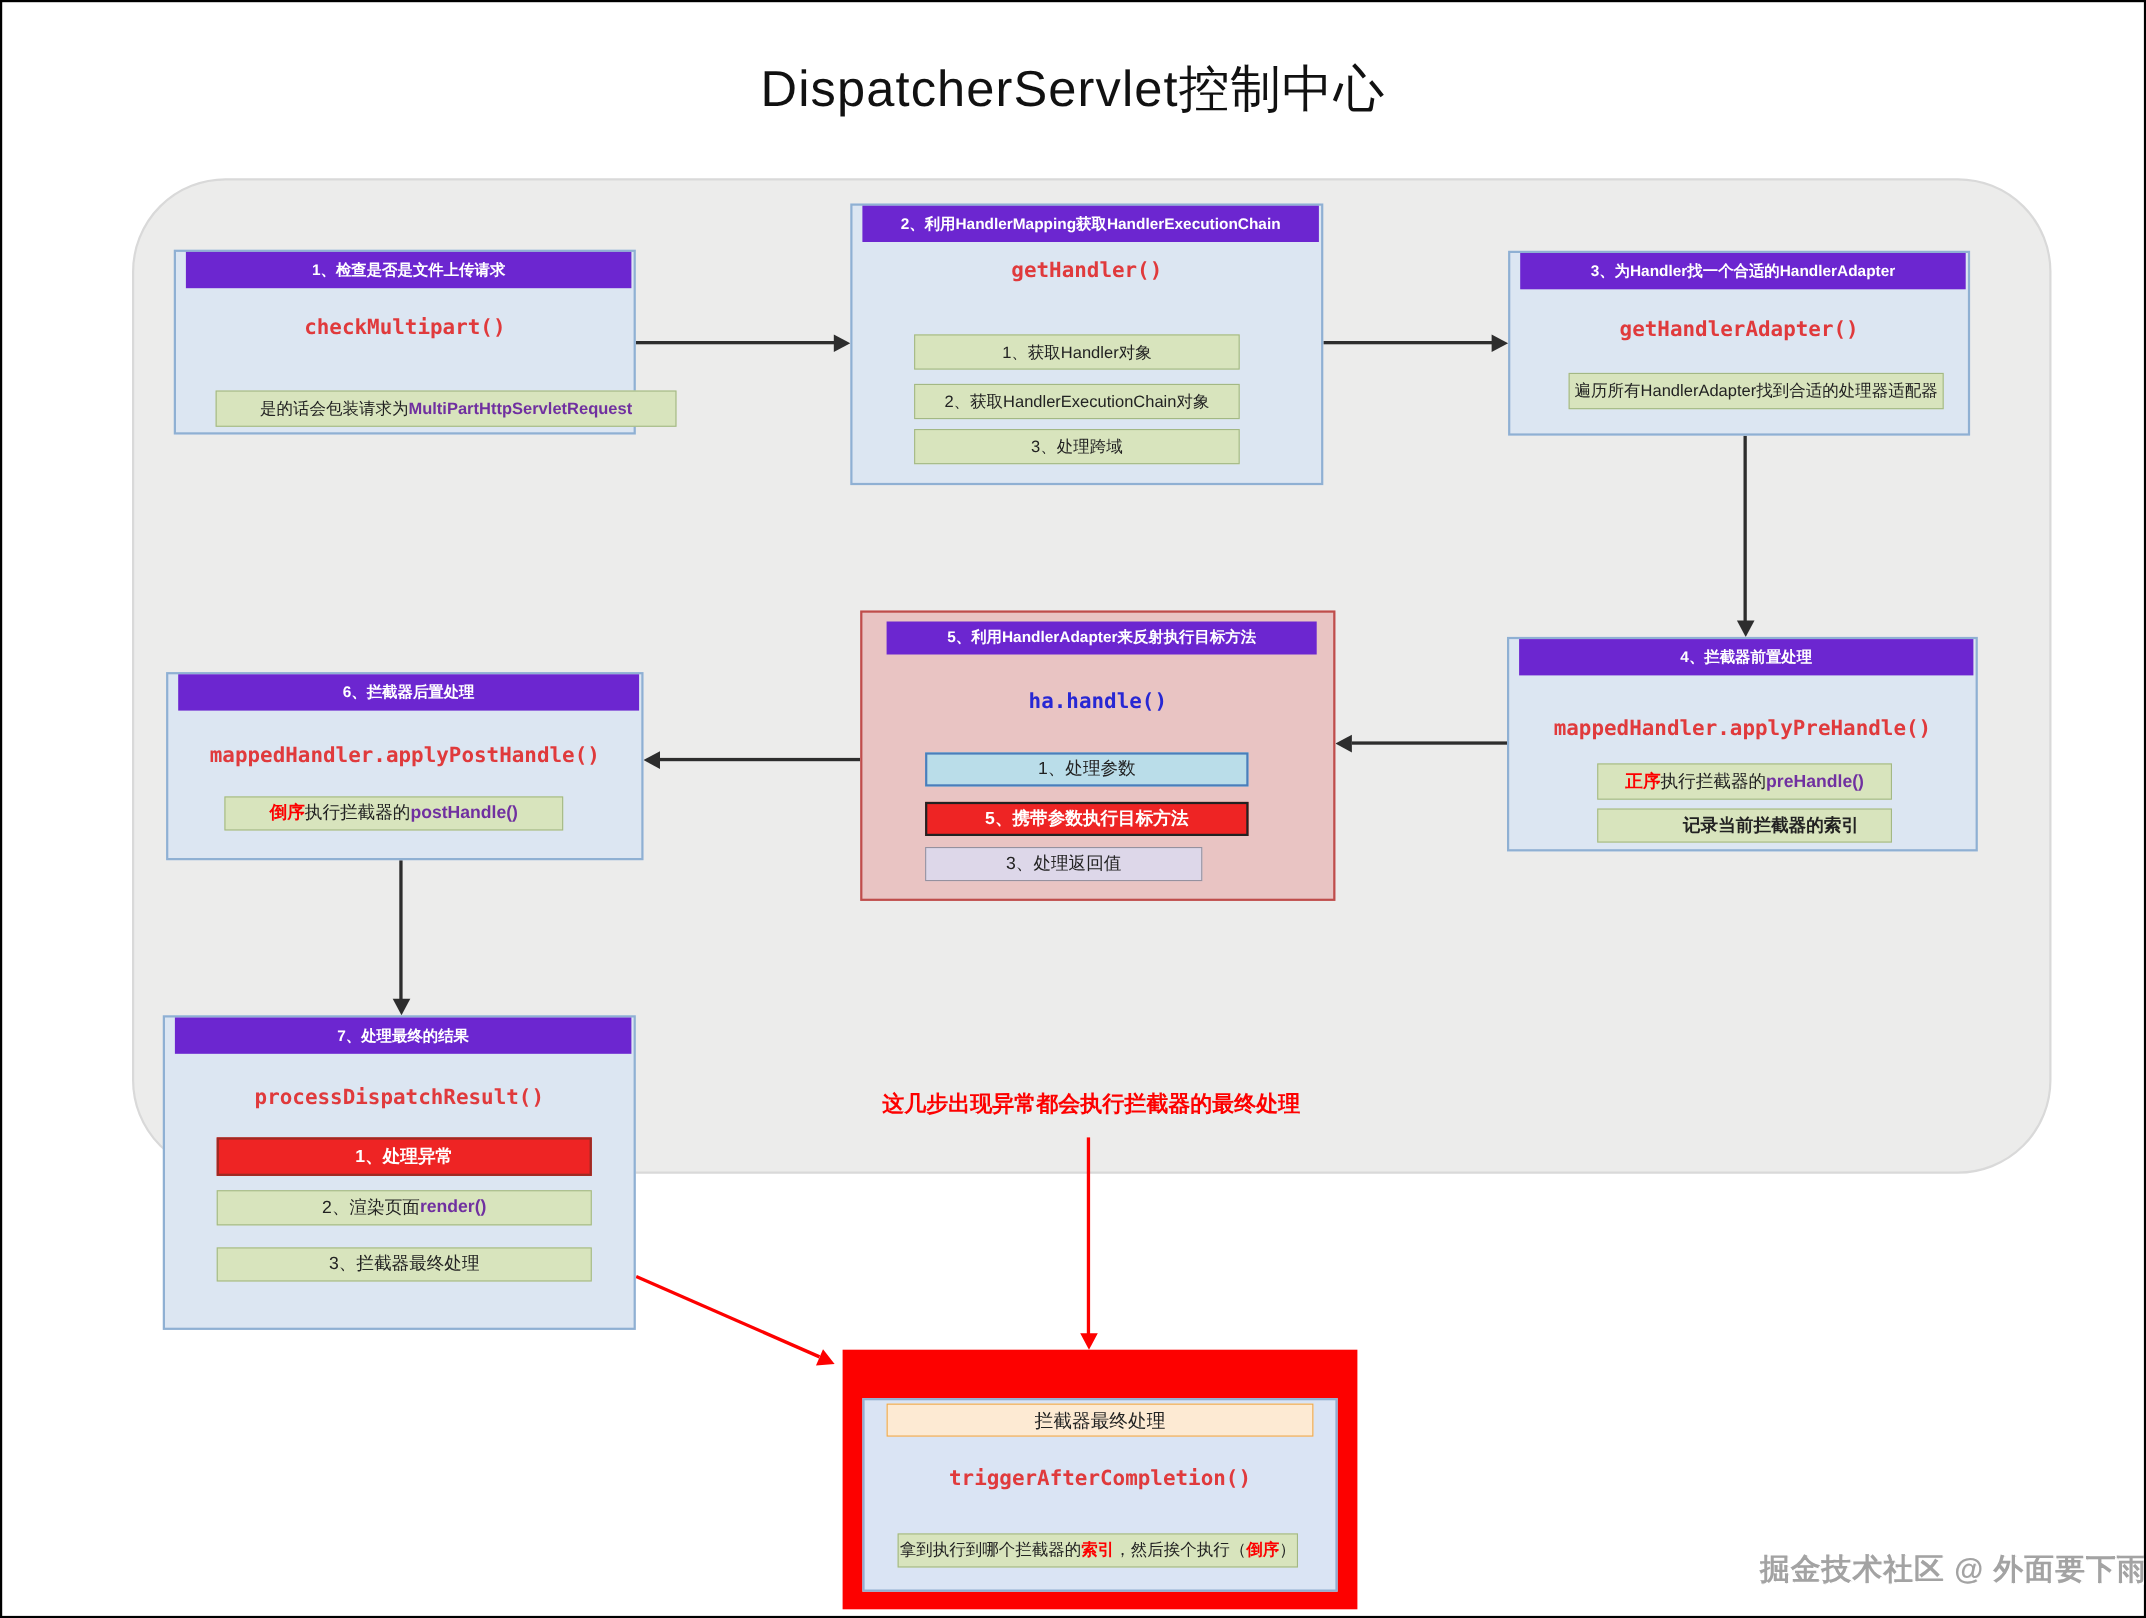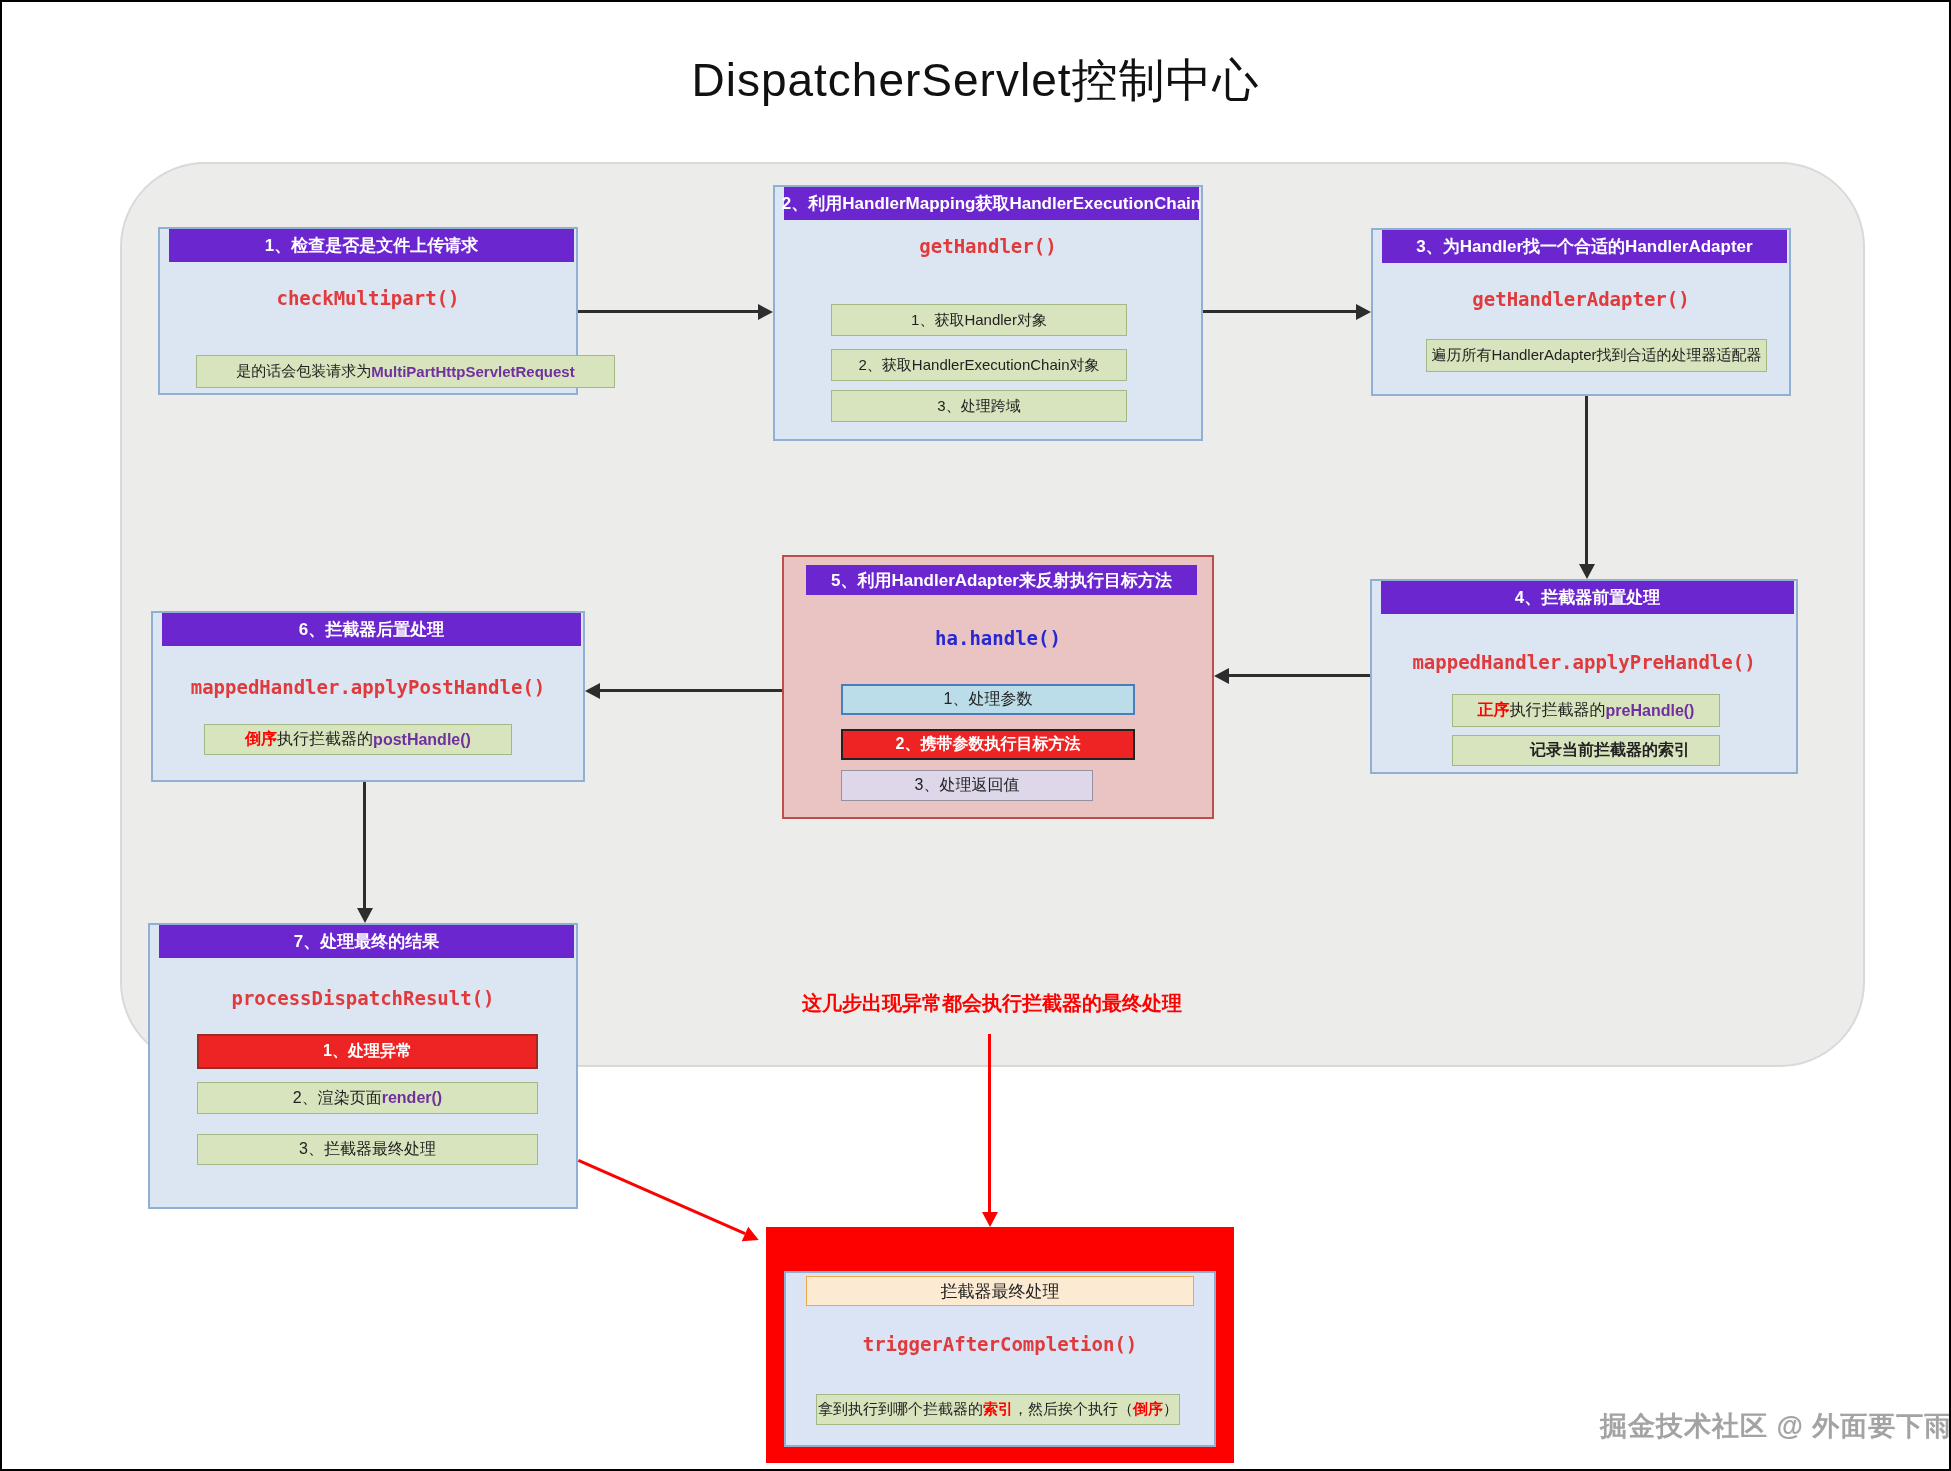--- a/index.html
+++ b/index.html
@@ -12,21 +12,21 @@
     position:absolute;left:0;top:48px;width:100%;text-align:center;
     font-size:46px;color:#111;letter-spacing:1px;
   }
   .container{
     position:absolute;left:118px;top:160px;width:1745px;height:905px;
     background:#ececeb;border:2px solid #d9d9d9;border-radius:85px;box-sizing:border-box;
   }
   .box{position:absolute;background:#dce6f2;border:2px solid #8fb0d3;box-sizing:border-box;}
   .hdr{
     position:absolute;top:0;left:9px;right:2px;height:33px;background:#6c26d0;color:#fff;
-    font-weight:bold;font-size:17px;display:flex;align-items:center;justify-content:center;white-space:nowrap;
+    font-weight:bold;font-size:14px;display:flex;align-items:center;justify-content:center;white-space:nowrap;
   }
   .code{
     position:absolute;left:0;right:0;text-align:center;white-space:nowrap;
     font-family:"DejaVu Sans Mono","Liberation Mono",monospace;font-weight:bold;font-size:19px;color:#e03a3c;
   }
   .sub{
     position:absolute;display:flex;align-items:center;justify-content:center;white-space:nowrap;
     font-size:16px;color:#222;background:#d8e4bd;border:1px solid #a3b884;box-sizing:border-box;
   }
   .sub-sm{font-size:15px;}
@@ -123,21 +123,21 @@
         <span>执行拦截器的 </span>
         <span class="pp">preHandle()</span>
     </div>
     <div class="sub bd" style="left:80px;top:154px;width:268px;height:31px;">记录当前拦截器的索引</div>
   </div>
 
   <div class="box" style="left:780px;top:553px;width:432px;height:264px;background:#e9c4c3;border:2px solid #bf4d4b;">
     <div class="hdr" style="left:22px;right:15px;top:8px;height:30px;">5、利用HandlerAdapter来反射执行目标方法</div>
     <div class="code" style="top:70px;color:#2727d4;">ha.handle()</div>
     <div class="sub sub-blue" style="left:57px;top:127px;width:294px;height:31px;">1、处理参数</div>
-    <div class="sub sub-red" style="left:57px;top:172px;width:294px;height:31px;border-color:#222;">2、携带参数执行目标方法</div>
+    <div class="sub sub-red" style="left:57px;top:172px;width:294px;height:31px;border-color:#222;">5、携带参数执行目标方法</div>
     <div class="sub sub-lav" style="left:57px;top:213px;width:252px;height:31px;">3、处理返回值</div>
   </div>
 
   <div class="box" style="left:149px;top:609px;width:434px;height:171px;">
     <div class="hdr">6、拦截器后置处理</div>
     <div class="code" style="top:63px;">mappedHandler.applyPostHandle()</div>
     <div class="sub" style="left:51px;top:111px;width:308px;height:31px;">
       <span class="rd">倒序</span>
         <span>执行拦截器的 </span>
         <span class="pp">postHandle()</span>

